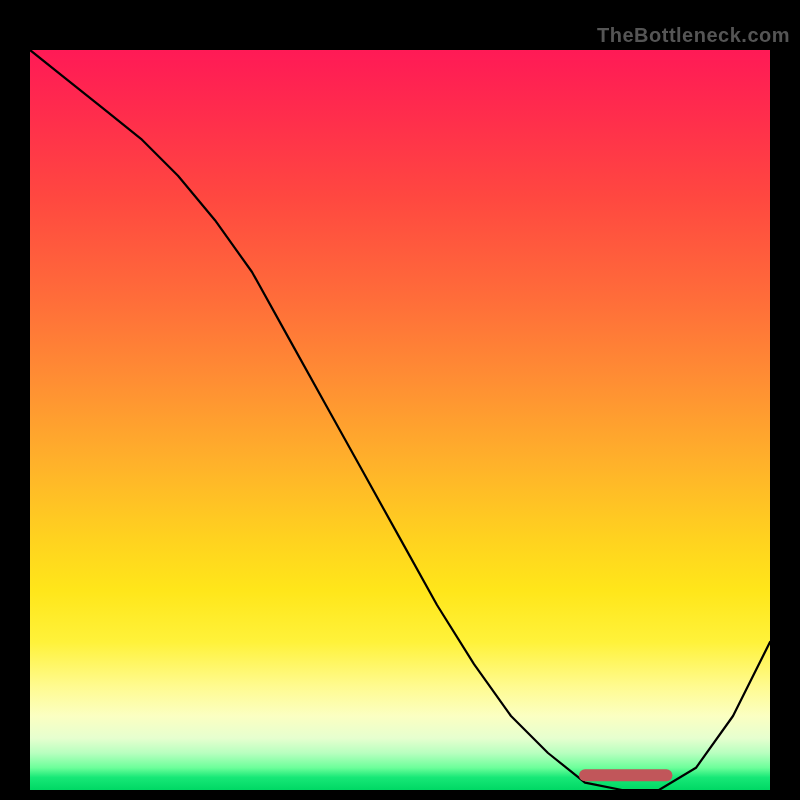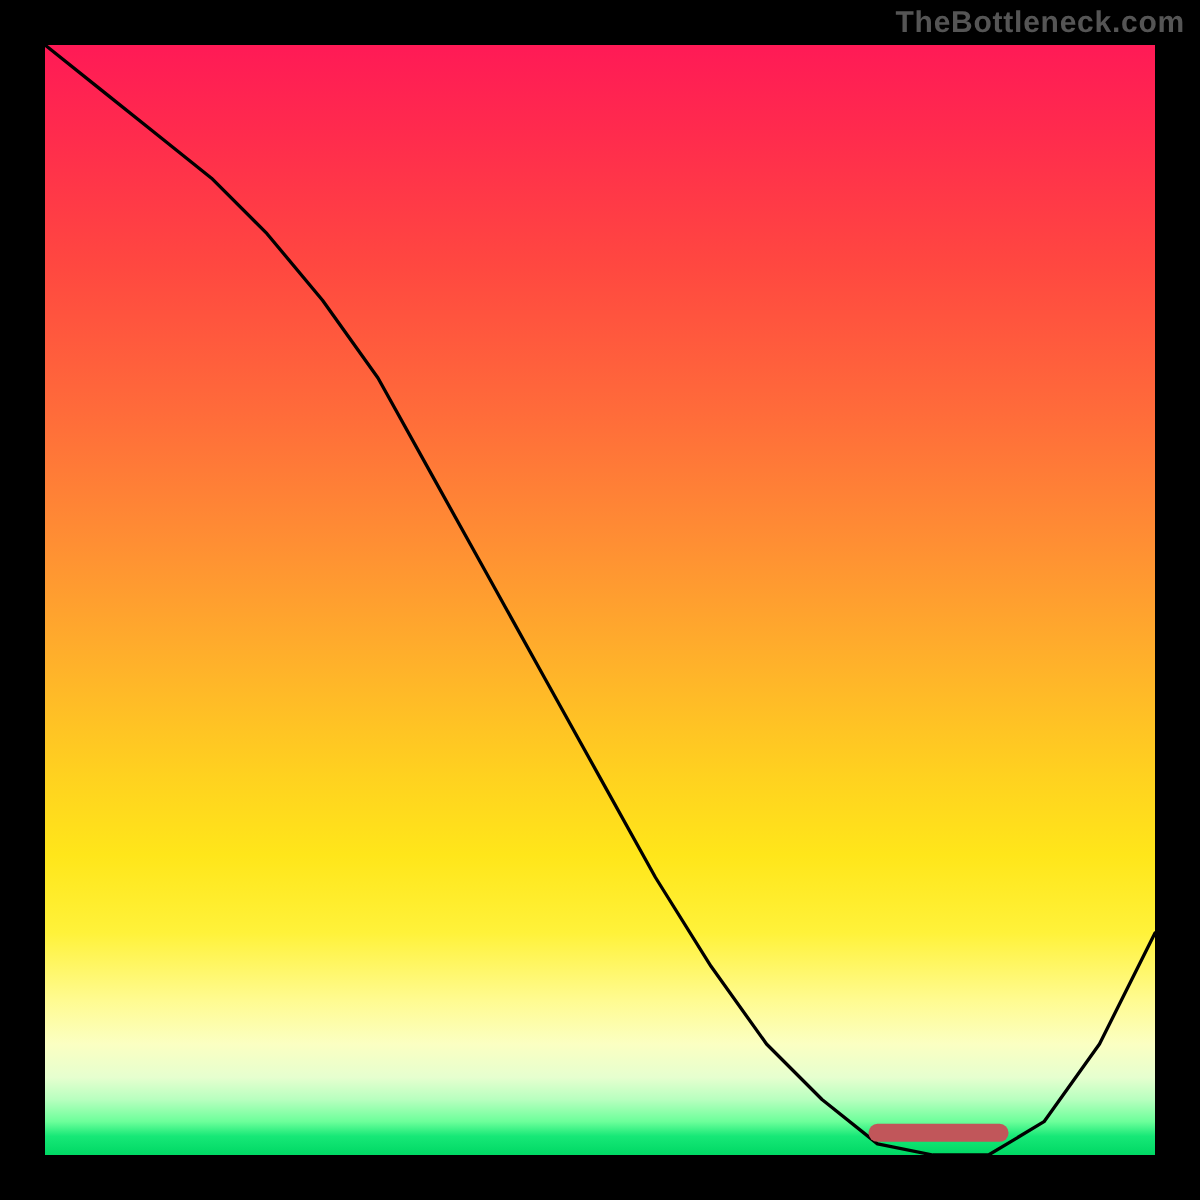--- a/index.html
+++ b/index.html
@@ -9,20 +9,21 @@
     height: 800px;
     background: #000;
     overflow: hidden;
     font-family: Arial, Helvetica, sans-serif;
   }
   .outer {
     width: 800px;
     height: 700px;
     background: #000;
     position: relative;
+    margin-top: 20px;
   }
   .watermark {
     position: absolute;
     top: 4px;
     right: 10px;
     color: #555;
     font-size: 20px;
     font-weight: 600;
     letter-spacing: 0.5px;
     user-select: none;

